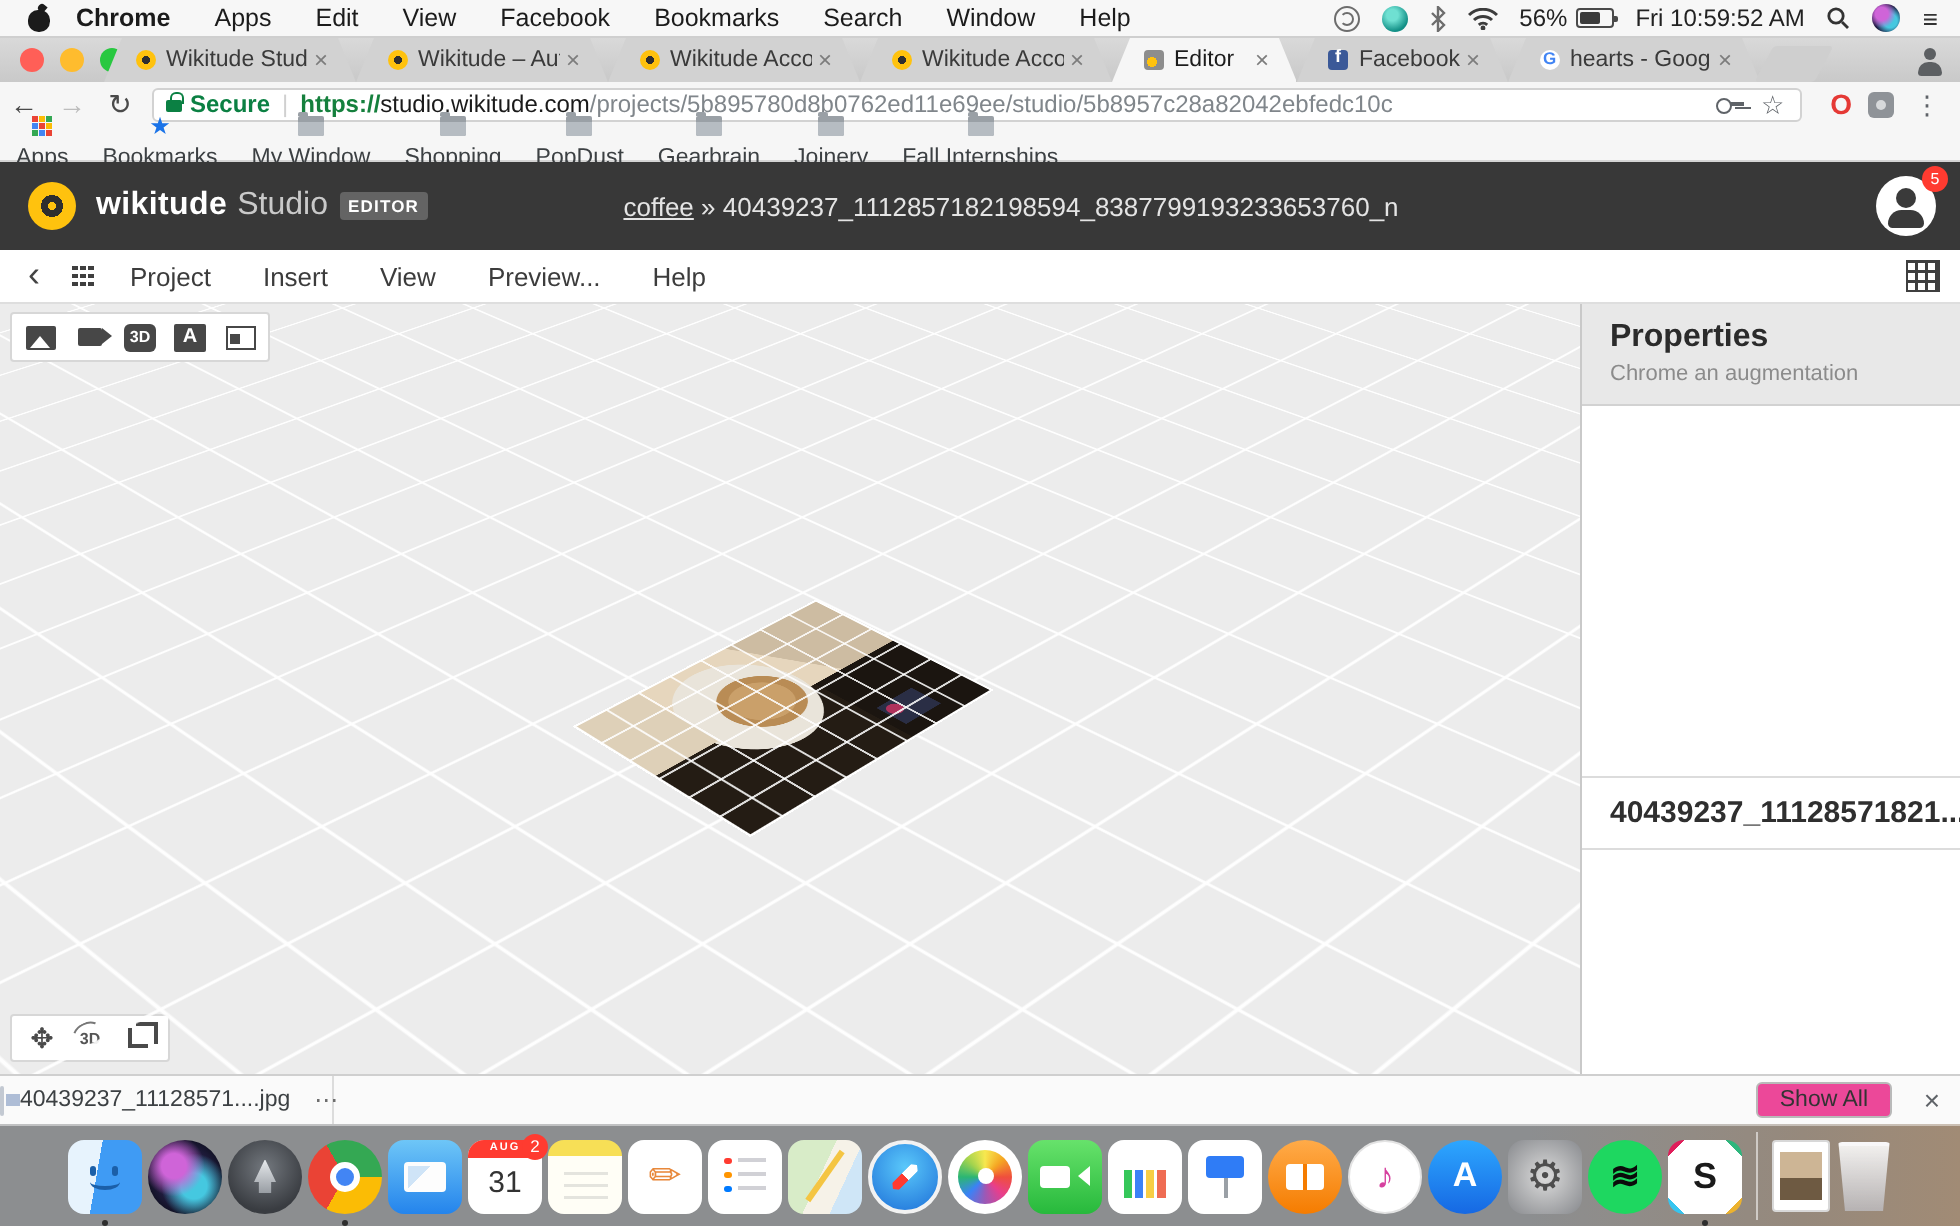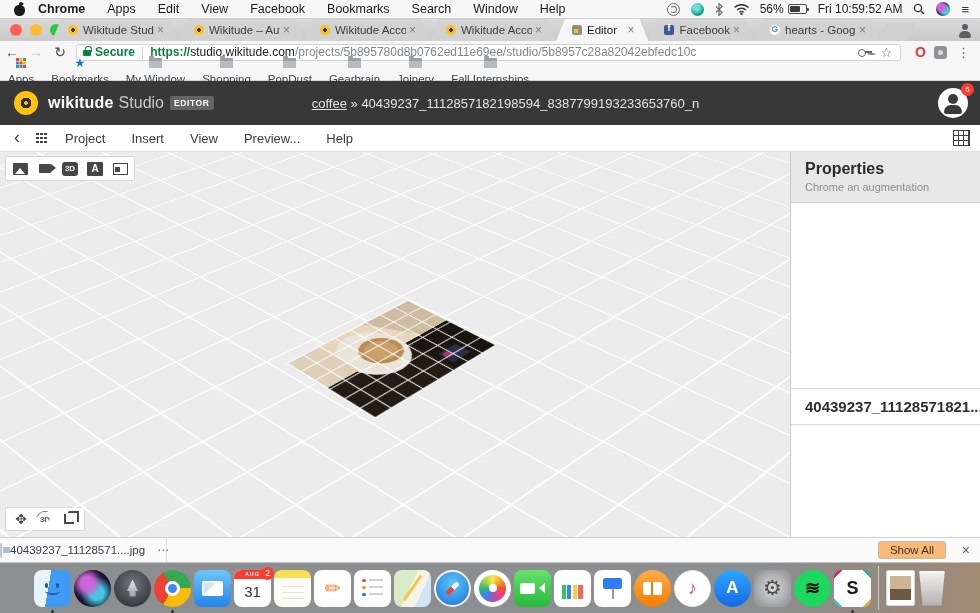--- a/index.html
+++ b/index.html
@@ -134,21 +134,21 @@
   .panel-sub { font-size:11px; color:#8b8b8b; margin-top:3px; }
   .panel-item { position:absolute; left:0; top:236px; width:100%; height:37px; background:#fff; border-top:1px solid #dcdcdc; border-bottom:1px solid #dcdcdc; display:flex; align-items:center; padding:0 14px; font-size:15px; font-weight:bold; color:#2f2f2f; white-space:nowrap; overflow:hidden; cursor:pointer; }
 
   
   .dlbar { position:absolute; top:537px; left:0; width:980px; height:25px; background:#fafafa; border-top:1px solid #cfcfcf; display:flex; align-items:center; }
   .dl-chip { width:167px; height:100%; border-right:1px solid #dcdcdc; display:flex; align-items:center; gap:8px; cursor:pointer; }
   .dl-fileic { width:12px; height:15px; background:#fff; border:1px solid #c3c9d2; border-radius:1px; position:relative; }
   .dl-fileic::after { content:""; position:absolute; left:1.5px; top:3px; width:7px; height:6px; background:#aebdd6; }
   .dl-name { font-size:11.5px; color:#3c4043; white-space:nowrap; }
   .dl-more { color:#6d6d6d; font-size:12px; letter-spacing:1px; margin-left:4px; }
-  .dl-showall { position:absolute; right:34px; top:3px; background:#fdba74; border:1px solid #b9b9b9; border-radius:3px; font-size:11.5px; color:#333; padding:2px 11px; cursor:pointer; }
+  .dl-showall { position:absolute; right:34px; top:3px; background:#ec4899; border:1px solid #b9b9b9; border-radius:3px; font-size:11.5px; color:#333; padding:2px 11px; cursor:pointer; }
   .dl-close { position:absolute; right:10px; top:4px; color:#5f6368; font-size:14px; cursor:pointer; }
 
   
   .dock { position:absolute; top:562px; left:0; width:980px; height:51px; background:linear-gradient(90deg,#8c8e90 0 78%, #96897c 92%, #a18b75); border-top:1px solid rgba(255,255,255,.45); display:flex; align-items:center; justify-content:center; gap:3px; }
   .dock-item { position:relative; width:37px; height:37px; border-radius:8px; cursor:pointer; flex:0 0 auto; display:flex; align-items:center; justify-content:center; }
   .di-badge { position:absolute; top:-3px; right:-3px; min-width:13px; height:13px; border-radius:7px; background:#ff3b30; color:#fff; font-size:8.5px; text-align:center; line-height:13px; padding:0 2px; }
   .di-badge:empty, .di-line1:empty, .di-line2:empty { display:none; }
   .dock-item.running::after { content:""; position:absolute; bottom:-6px; left:50%; margin-left:-1.5px; width:3px; height:3px; border-radius:50%; background:#2e2e2e; }
   .d-finder { background:linear-gradient(100deg,#e7f3fd 0 40%, #3f9bf4 40%); }
   .d-finder::before { content:""; position:absolute; left:11px; top:13px; width:3px; height:5px; border-radius:2px; background:#1b5fa8; box-shadow:11px 0 #1b5fa8; }

